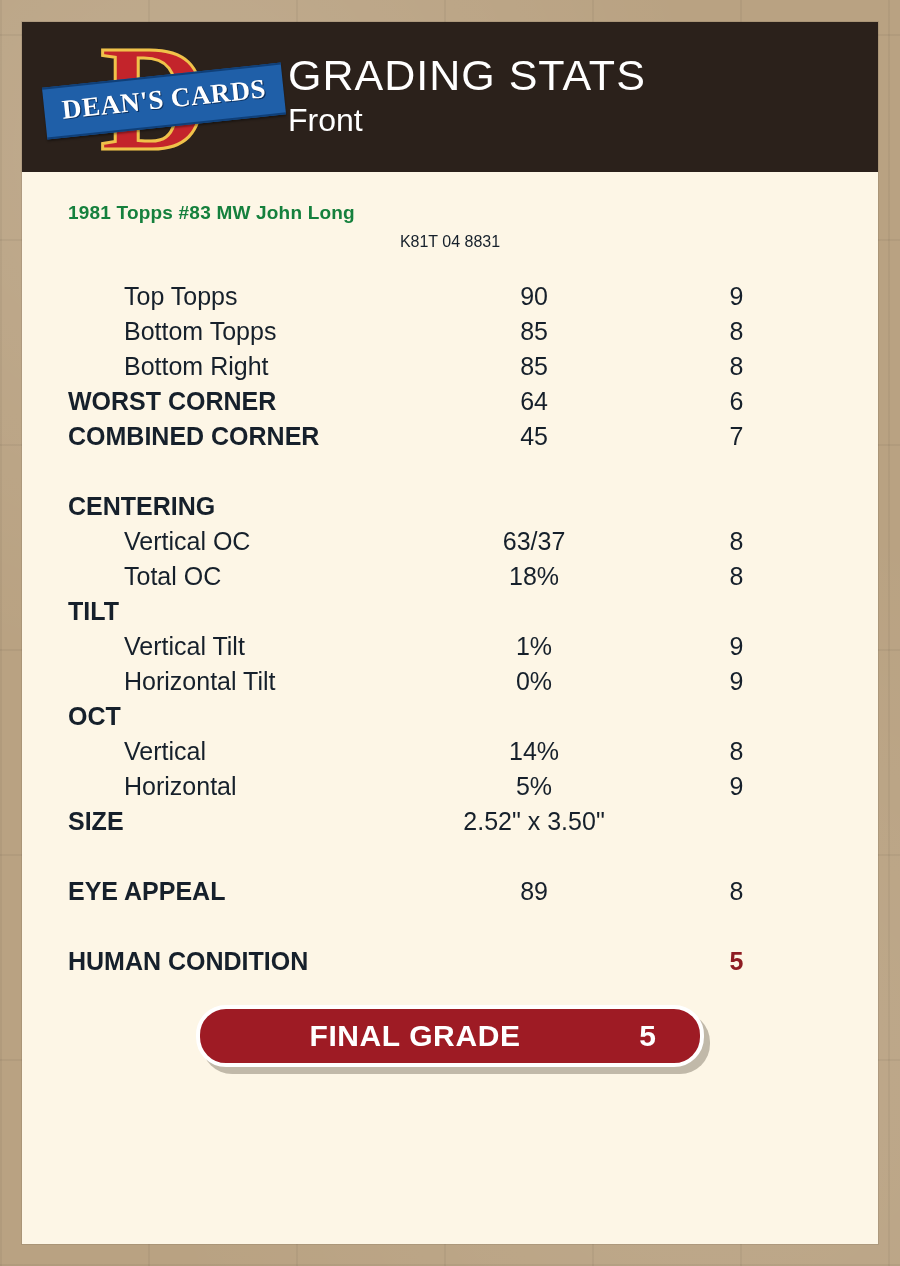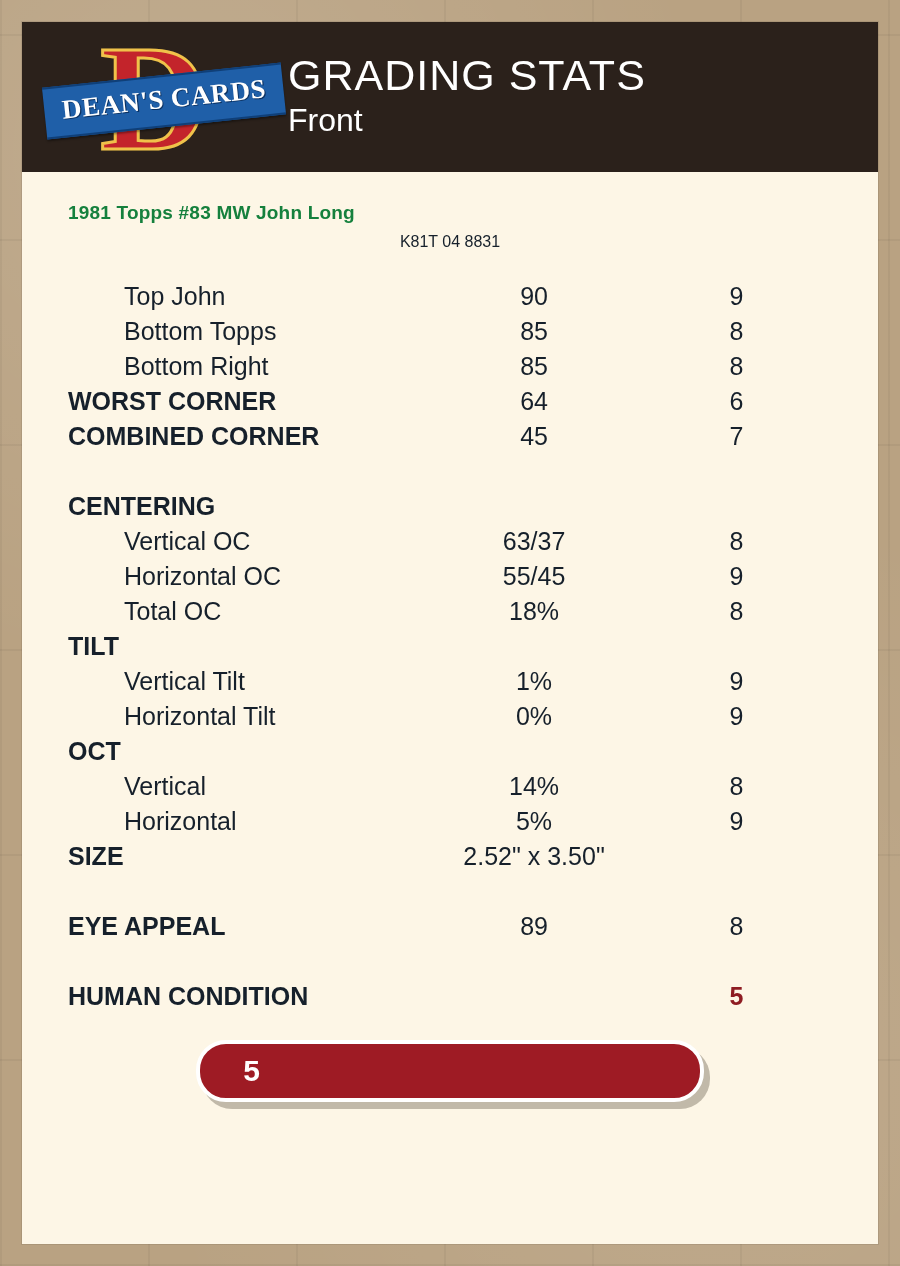--- a/index.html
+++ b/index.html
@@ -204,21 +204,21 @@
 
   <div class="body">
 
     <div class="card-title">1981 Topps #83 MW John Long</div>
     <div class="card-code">K81T 04 8831</div>
 
     <table class="stats">
       <tbody>
 
         <tr>
-          <td class="label indent">Top John</td>
+          <td class="label indent">Top Topps</td>
           <td class="value">90</td>
           <td class="grade">9</td>
         </tr>
         <tr>
           <td class="label indent">Bottom Topps</td>
           <td class="value">85</td>
           <td class="grade">8</td>
         </tr>
         <tr>
           <td class="label indent">Bottom Right</td>
@@ -245,25 +245,20 @@
           <td class="label bold">CENTERING</td>
           <td class="value"></td>
           <td class="grade"></td>
         </tr>
         <tr>
           <td class="label indent">Vertical OC</td>
           <td class="value">63/37</td>
           <td class="grade">8</td>
         </tr>
         <tr>
-          <td class="label indent">Horizontal OC</td>
-          <td class="value">55/45</td>
-          <td class="grade">9</td>
-        </tr>
-        <tr>
           <td class="label indent">Total OC</td>
           <td class="value">18%</td>
           <td class="grade">8</td>
         </tr>
 
         <tr>
           <td class="label bold">TILT</td>
           <td class="value"></td>
           <td class="grade"></td>
         </tr>
@@ -318,18 +313,19 @@
           <td class="label bold">HUMAN CONDITION</td>
           <td class="value"></td>
           <td class="grade hc-grade">5</td>
         </tr>
       </tbody>
     </table>
 
     <div class="final-wrap">
       <div class="final-shadow"></div>
       <div class="final-grade">
+        <div class="final-label">FINAL GRADE</div>
         <div class="final-value">5</div>
       </div>
     </div>
 
   </div>
 </div>
 
 </body></html>

